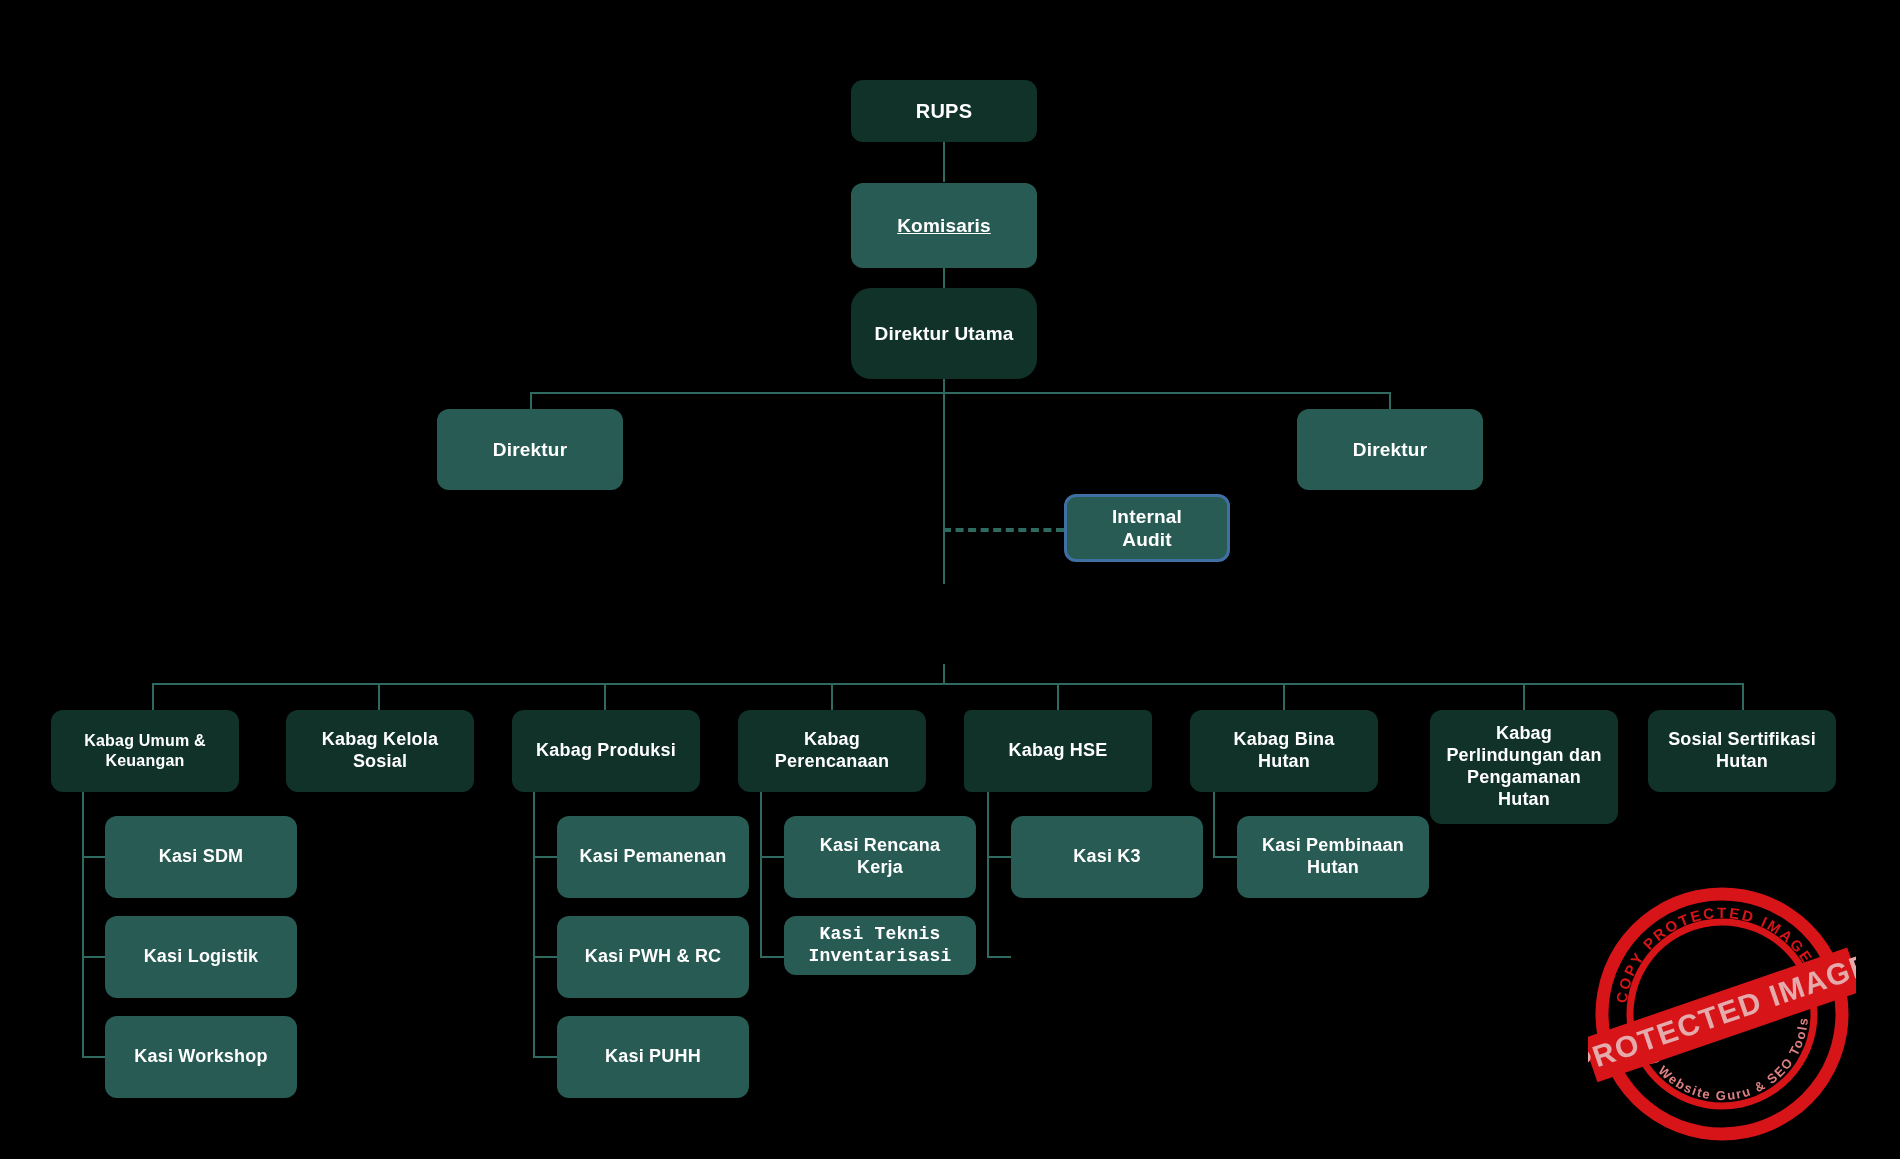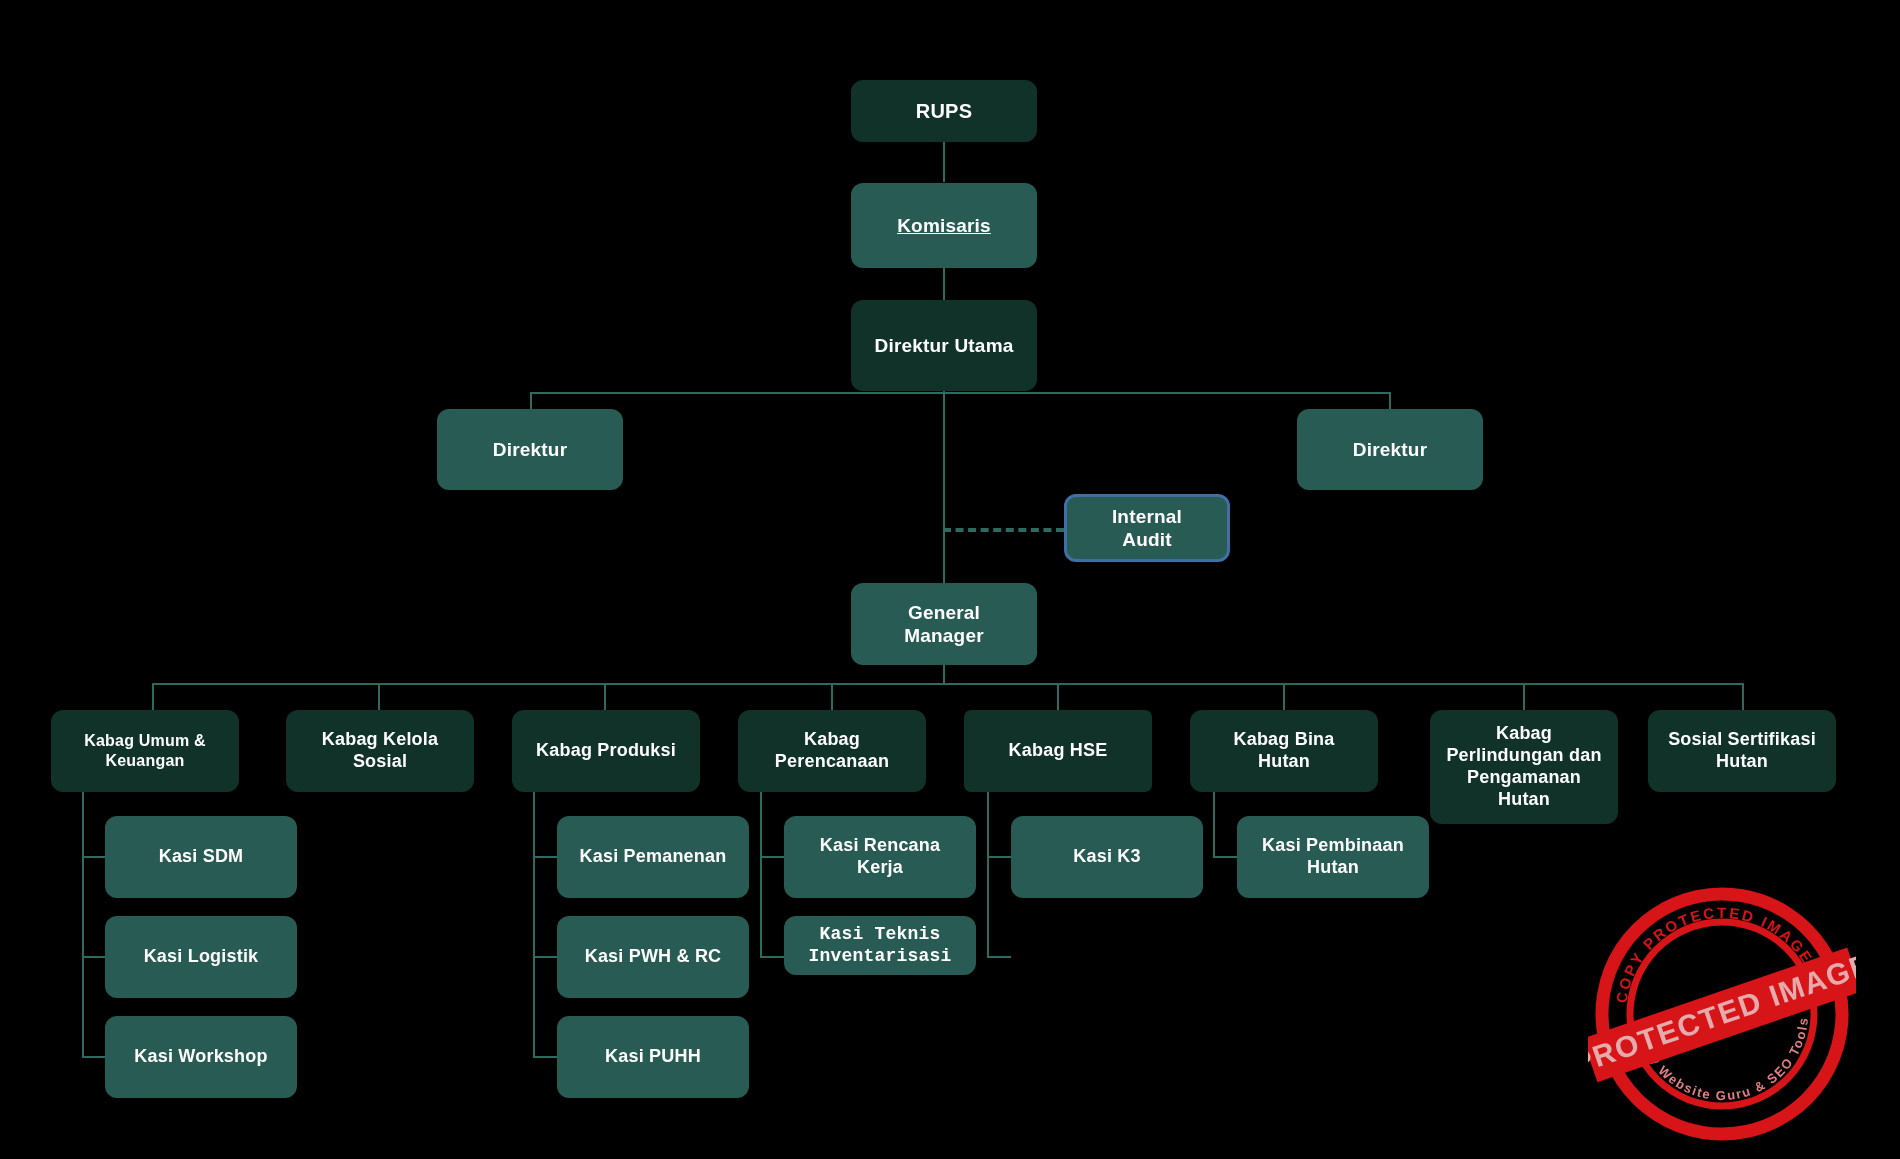--- a/index.html
+++ b/index.html
@@ -113,31 +113,29 @@
   <div class="connector conn-h" style="left:987px; top:856px; width:24px;"></div>
   <div class="connector conn-h" style="left:987px; top:956px; width:24px;"></div>
 
   <div class="connector conn-v" style="left:1213px; top:790px; height:68px;"></div>
   <div class="connector conn-h" style="left:1213px; top:856px; width:24px;"></div>
 
   <div class="node lvl-dark" style="left:851px; top:80px; width:186px; height:62px; font-size:20px;">RUPS</div>
 
   <div class="node lvl-mid" style="left:851px; top:183px; width:186px; height:85px; font-size:19px;text-decoration:underline;">Komisaris</div>
 
-  <div class="node lvl-dark" style="left:851px; top:300px; width:186px; height:91px; font-size:19px;">Direktur Utama</div>
+  <div class="node lvl-dark" style="left:851px; top:288px; width:186px; height:91px; font-size:19px;border-radius:20px;">Direktur Utama</div>
 
   <div class="node lvl-mid" style="left:437px; top:409px; width:186px; height:81px; font-size:19px;">Direktur</div>
 
   <div class="node lvl-mid" style="left:1297px; top:409px; width:186px; height:81px; font-size:19px;">Direktur</div>
 
   <div class="node lvl-audit" style="left:1064px; top:494px; width:166px; height:68px; font-size:19px;">Internal
 Audit</div>
 
-  <div class="node lvl-mid" style="left:851px; top:583px; width:186px; height:82px; font-size:19px;">General
-Manager</div>
 
   <div class="node lvl-dark" style="left:51px; top:710px; width:188px; height:82px; font-size:16px;">Kabag Umum &amp;
 Keuangan</div>
 
   <div class="node lvl-dark" style="left:286px; top:710px; width:188px; height:82px; font-size:18px;">Kabag Kelola
 Sosial</div>
 
   <div class="node lvl-dark" style="left:512px; top:710px; width:188px; height:82px; font-size:18px;">Kabag Produksi</div>
 
   <div class="node lvl-dark" style="left:738px; top:710px; width:188px; height:82px; font-size:18px;">Kabag

